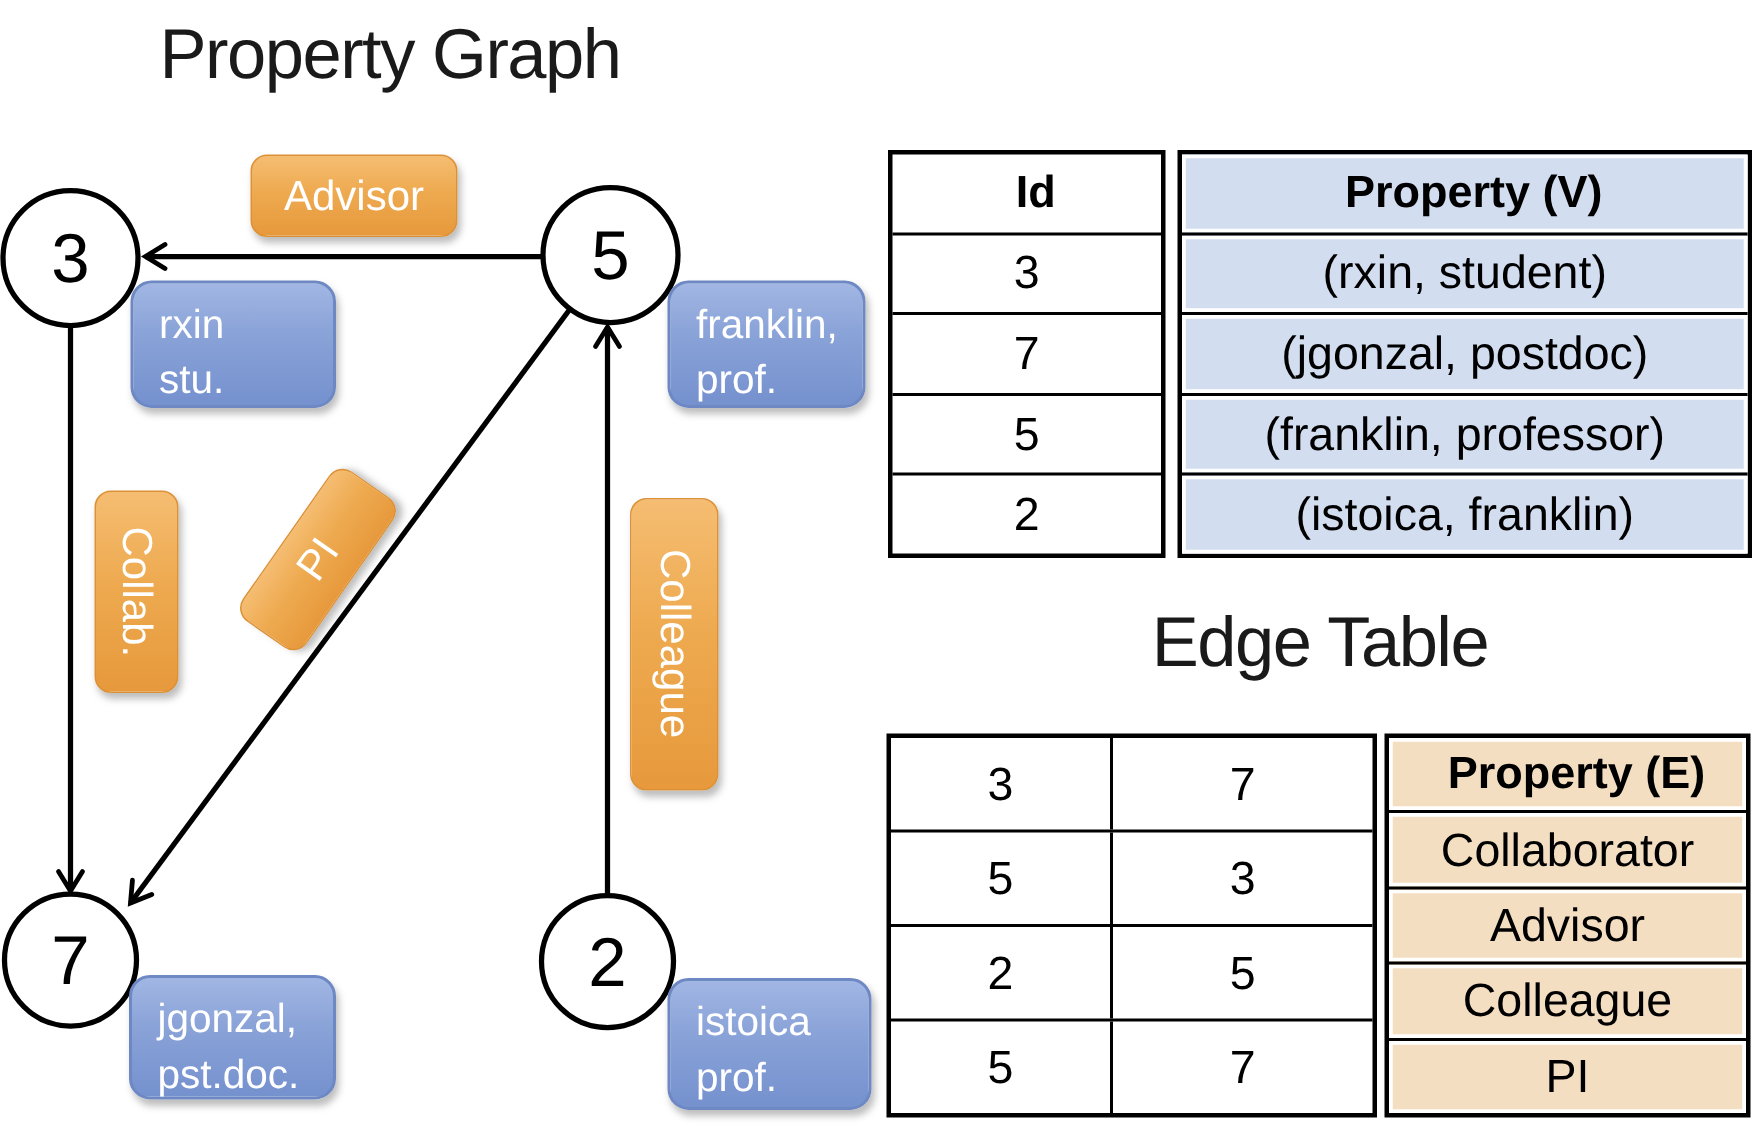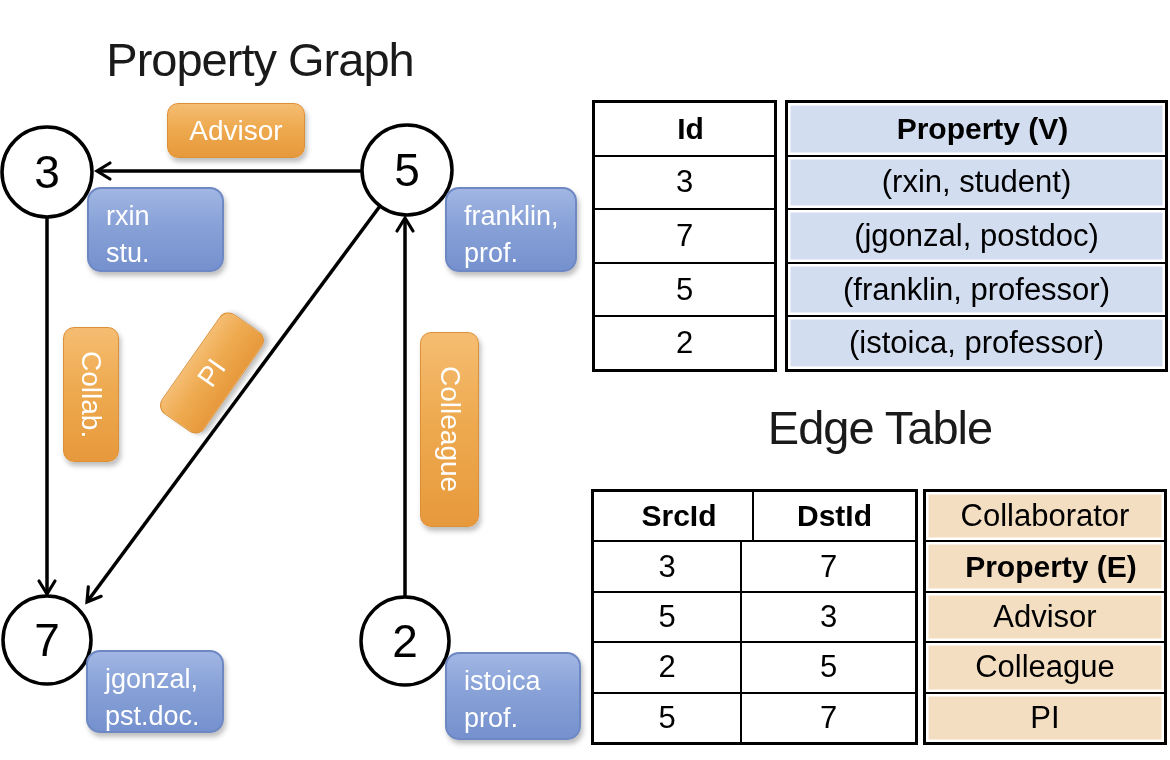--- a/index.html
+++ b/index.html
@@ -38,21 +38,21 @@
   .duo{justify-content:flex-start;padding:0;}
   .duo .cellL{width:148px;align-self:stretch;display:flex;align-items:center;justify-content:center;
               border-right:2.5px solid #000;box-sizing:border-box;}
   .duo .cellR{flex:1;align-self:stretch;display:flex;align-items:center;justify-content:center;}
 </style>
 </head>
 <body>
 
 <div class="stage">
 
-  <div class="big-title" style="left:20px;top:32px;width:480px;">Property Graph</div>
+  <div class="big-title" style="left:20px;top:8px;width:480px;">Property Graph</div>
 
   <svg class="edges" viewBox="0 0 1170 760">
     <defs>
       <marker id="arrow" markerUnits="userSpaceOnUse" markerWidth="26" markerHeight="26" refX="17" refY="11" orient="auto">
         <path d="M4,3 L17,11 L4,19" fill="none" stroke="#000" stroke-width="3.2" stroke-linecap="round"></path>
       </marker>
     </defs>
     <line x1="362" y1="171" x2="97" y2="171" stroke="#000" stroke-width="3.5" marker-end="url(#arrow)"></line>
     <line x1="47" y1="217" x2="47" y2="594" stroke="#000" stroke-width="3.5" marker-end="url(#arrow)"></line>
     <line x1="380" y1="206" x2="87" y2="602" stroke="#000" stroke-width="3.5" marker-end="url(#arrow)"></line>
@@ -97,49 +97,45 @@
     <div class="trow">7</div>
     <div class="trow">5</div>
     <div class="trow">2</div>
   </div>
 
   <div class="tbl" style="left:785px;top:100px;width:383px;height:272px;">
     <div class="trow hdr fill-blue">Property (V)</div>
     <div class="trow fill-blue">(rxin, student)</div>
     <div class="trow fill-blue">(jgonzal, postdoc)</div>
     <div class="trow fill-blue">(franklin, professor)</div>
-    <div class="trow fill-blue">(istoica, professor)</div>
+    <div class="trow fill-blue">(istoica, franklin)</div>
   </div>
 
   <div class="big-title" style="left:592px;top:400px;width:576px;">Edge Table</div>
 
   <div class="tbl" style="left:591px;top:489px;width:327px;height:256px;">
-    <div class="trow hdr duo">
-      <div class="cellL">SrcId</div>
-      <div class="cellR">DstId</div>
-    </div>
     <div class="trow duo">
       <div class="cellL">3</div>
       <div class="cellR">7</div>
     </div>
     <div class="trow duo">
       <div class="cellL">5</div>
       <div class="cellR">3</div>
     </div>
     <div class="trow duo">
       <div class="cellL">2</div>
       <div class="cellR">5</div>
     </div>
     <div class="trow duo">
       <div class="cellL">5</div>
       <div class="cellR">7</div>
     </div>
   </div>
 
   <div class="tbl" style="left:923px;top:489px;width:244px;height:256px;">
+    <div class="trow hdr fill-tan">Property (E)</div>
     <div class="trow fill-tan">Collaborator</div>
-    <div class="trow hdr fill-tan">Property (E)</div>
     <div class="trow fill-tan">Advisor</div>
     <div class="trow fill-tan">Colleague</div>
     <div class="trow fill-tan">PI</div>
   </div>
 
 </div>
 
 </body></html>

